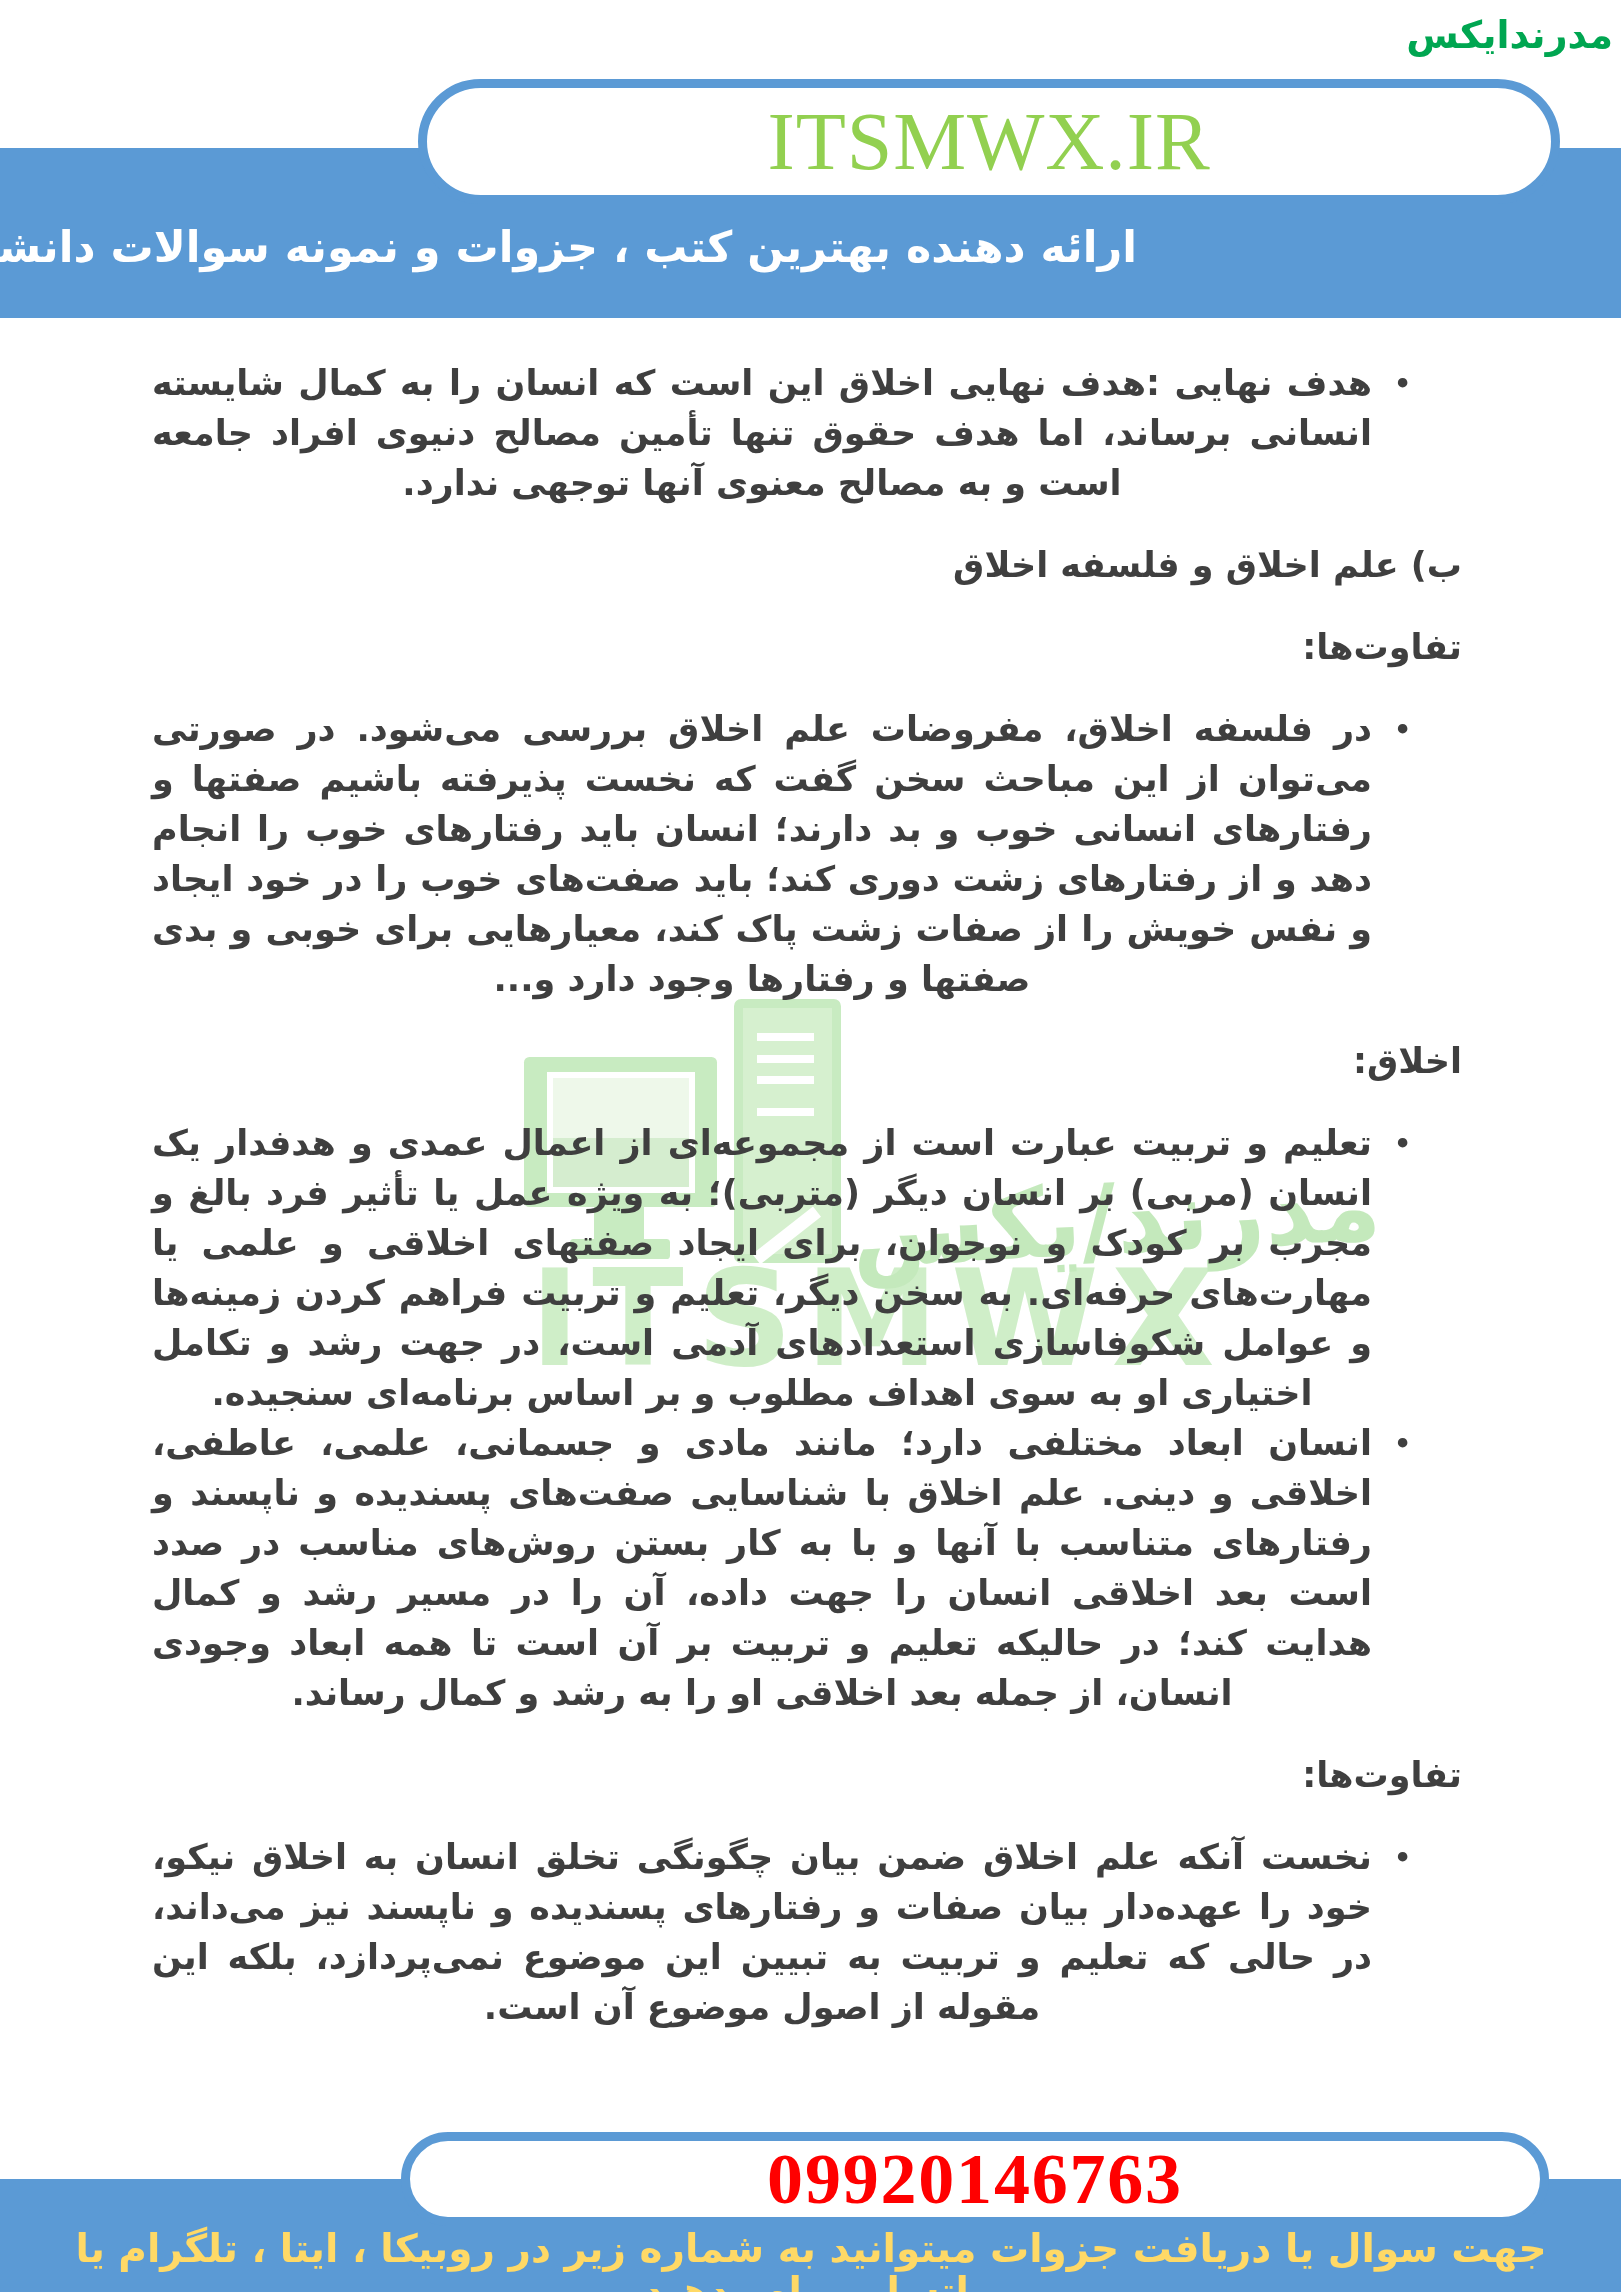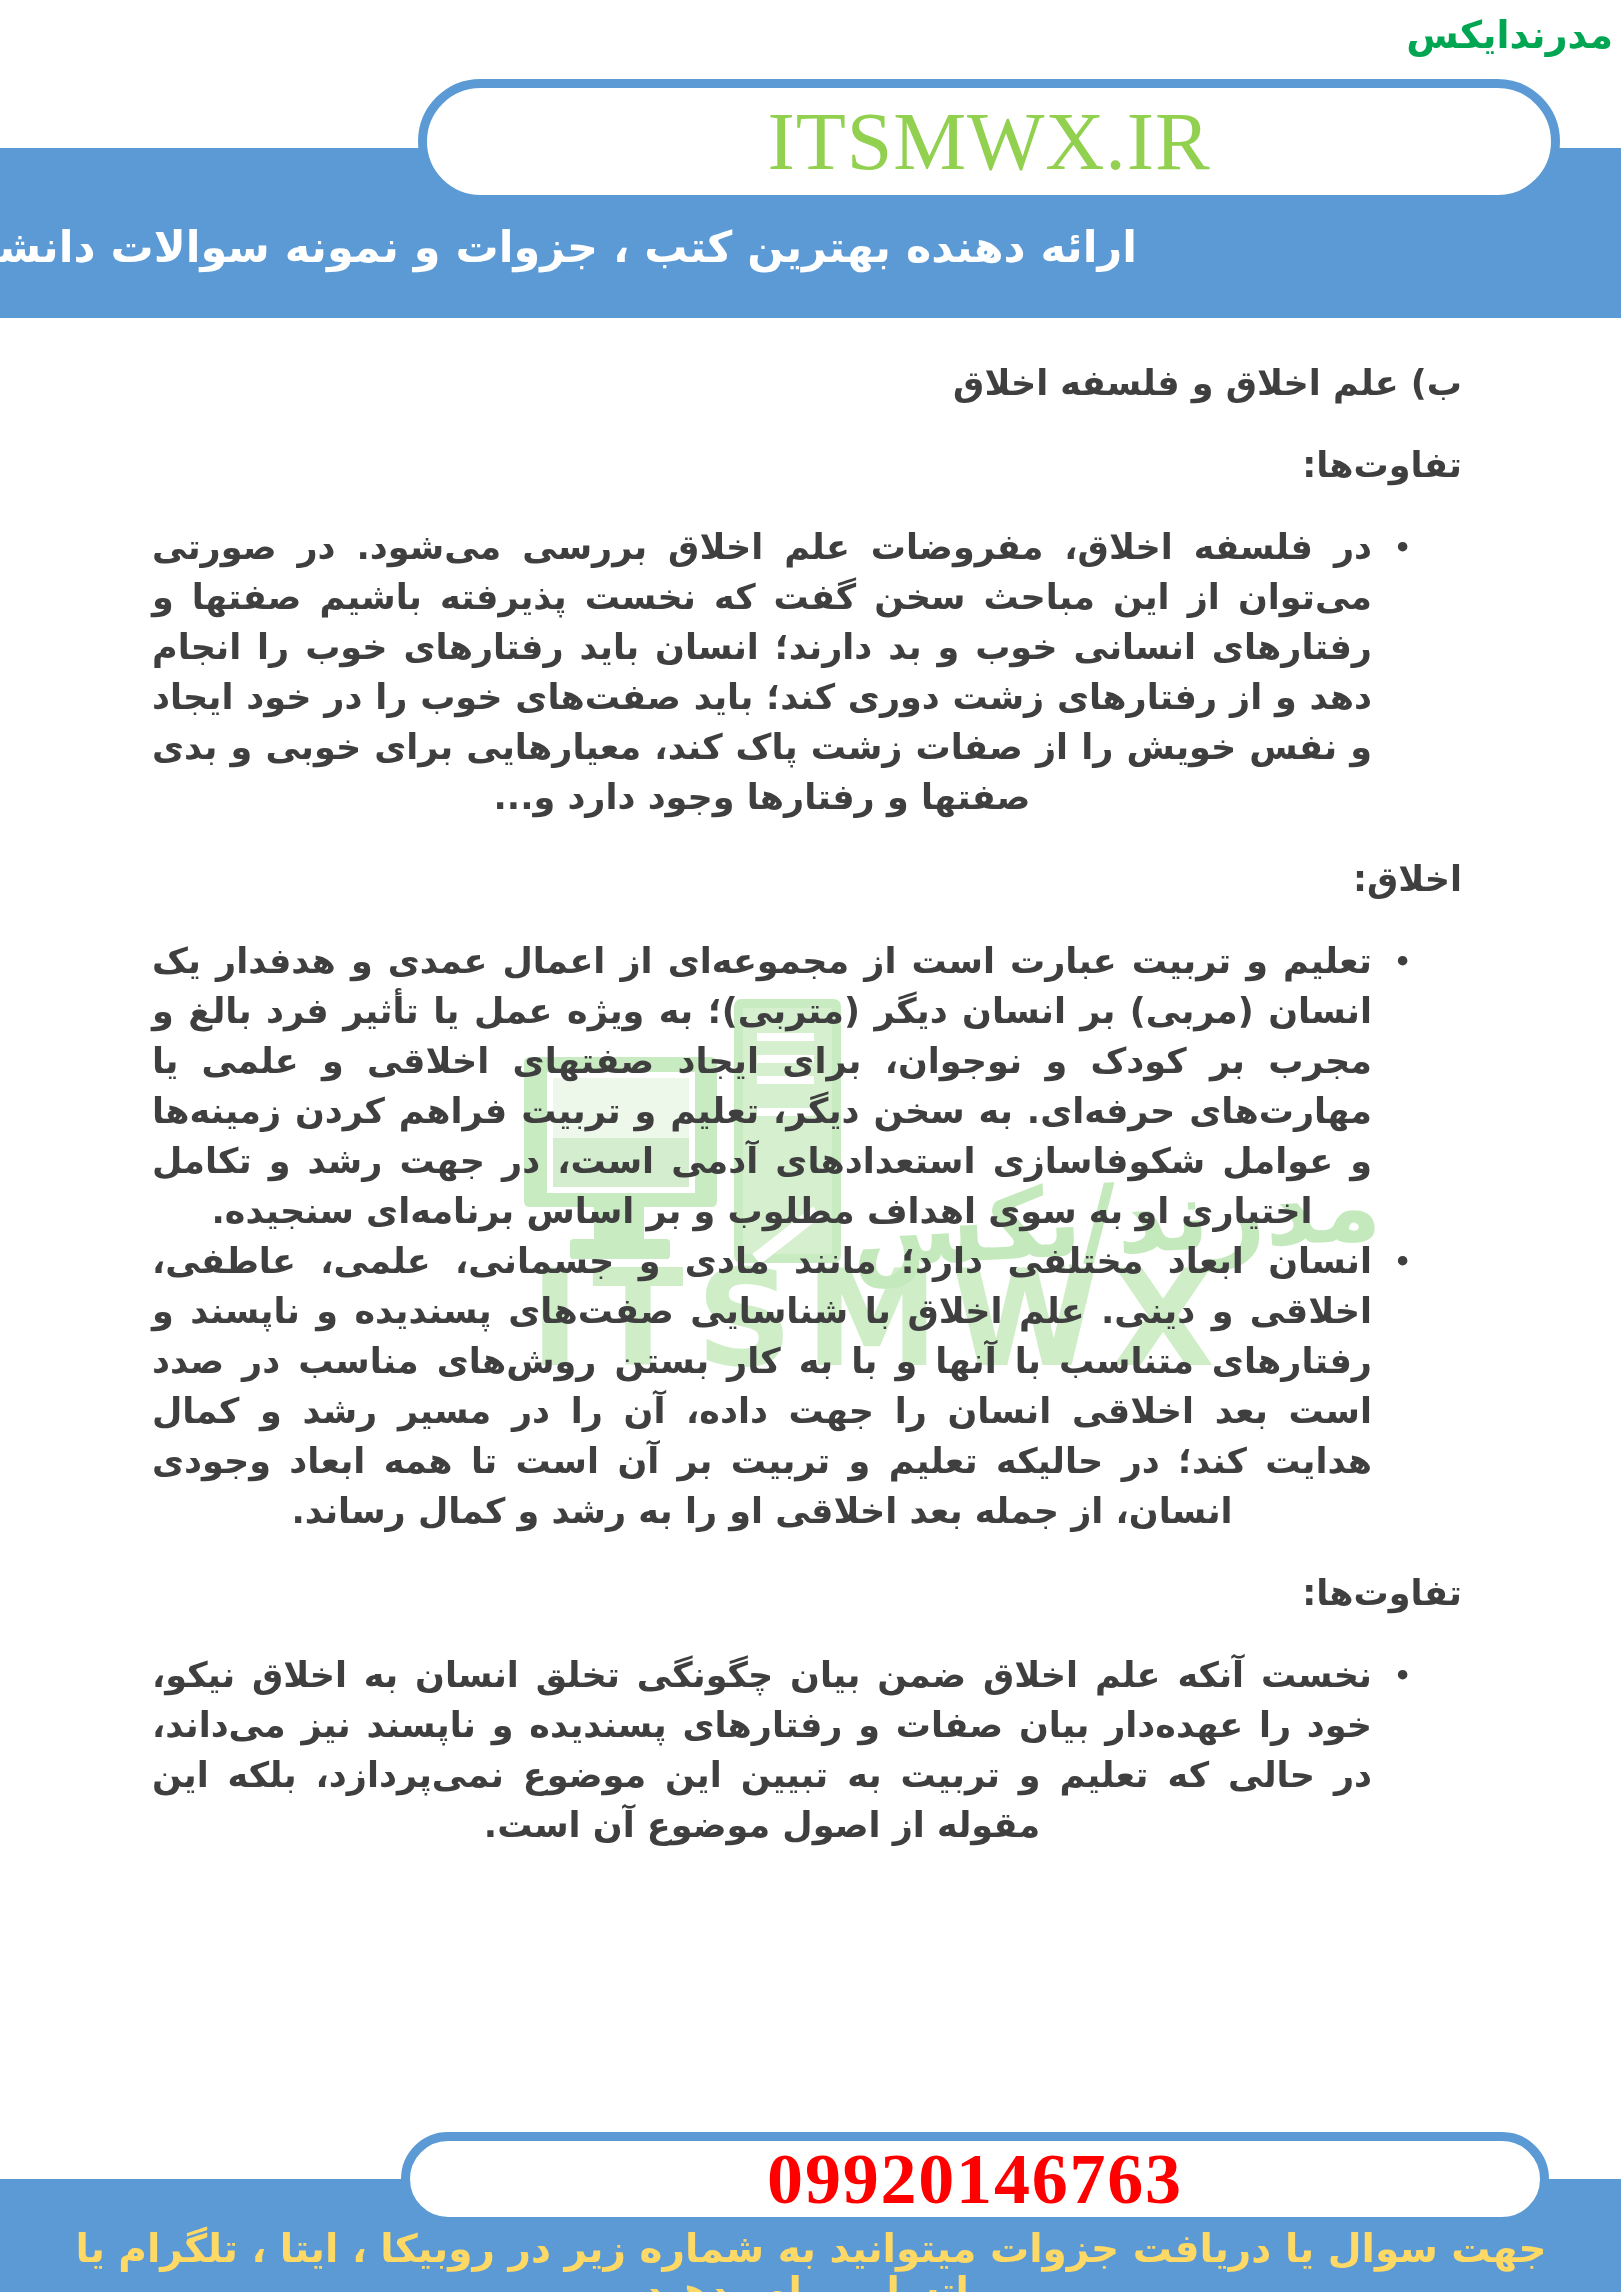--- a/index.html
+++ b/index.html
@@ -131,20 +131,23 @@
       <div class="wm-slot s2"></div>
       <div class="wm-slot s3"></div>
       <div class="wm-slot s4"></div>
       <div class="wm-slash"></div>
     </div>
     <div class="wm-script">مدرند/یکس</div>
     <div class="wm-latin">ITSMWX</div>
   </div>
 
   <div class="content">
+    <ul>
+      <li>هدف نهایی :هدف نهایی اخلاق این است که انسان را به کمال شایسته انسانی برساند، اما هدف حقوق تنها تأمین مصالح دنیوی افراد جامعه است و به مصالح معنوی آنها توجهی ندارد.</li>
+    </ul>
     <h3>ب) علم اخلاق و فلسفه اخلاق</h3>
     <h3>تفاوت‌ها:</h3>
     <ul>
       <li>در فلسفه اخلاق، مفروضات علم اخلاق بررسی می‌شود. در صورتی می‌توان از این مباحث سخن گفت که نخست پذیرفته باشیم صفتها و رفتارهای انسانی خوب و بد دارند؛ انسان باید رفتارهای خوب را انجام دهد و از رفتارهای زشت دوری کند؛ باید صفت‌های خوب را در خود ایجاد و نفس خویش را از صفات زشت پاک کند، معیارهایی برای خوبی و بدی صفتها و رفتارها وجود دارد و...</li>
     </ul>
     <h3>اخلاق:</h3>
     <ul>
       <li>تعلیم و تربیت عبارت است از مجموعه‌ای از اعمال عمدی و هدفدار یک انسان (مربی) بر انسان دیگر (متربی)؛ به ویژه عمل یا تأثیر فرد بالغ و مجرب بر کودک و نوجوان، برای ایجاد صفتهای اخلاقی و علمی یا مهارت‌های حرفه‌ای. به سخن دیگر، تعلیم و تربیت فراهم کردن زمینه‌ها و عوامل شکوفاسازی استعدادهای آدمی است، در جهت رشد و تکامل اختیاری او به سوی اهداف مطلوب و بر اساس برنامه‌ای سنجیده.</li>
       <li>انسان ابعاد مختلفی دارد؛ مانند مادی و جسمانی، علمی، عاطفی، اخلاقی و دینی. علم اخلاق با شناسایی صفت‌های پسندیده و ناپسند و رفتارهای متناسب با آنها و با به کار بستن روش‌های مناسب در صدد است بعد اخلاقی انسان را جهت داده، آن را در مسیر رشد و کمال هدایت کند؛ در حالیکه تعلیم و تربیت بر آن است تا همه ابعاد وجودی انسان، از جمله بعد اخلاقی او را به رشد و کمال رساند.</li>
     </ul>

